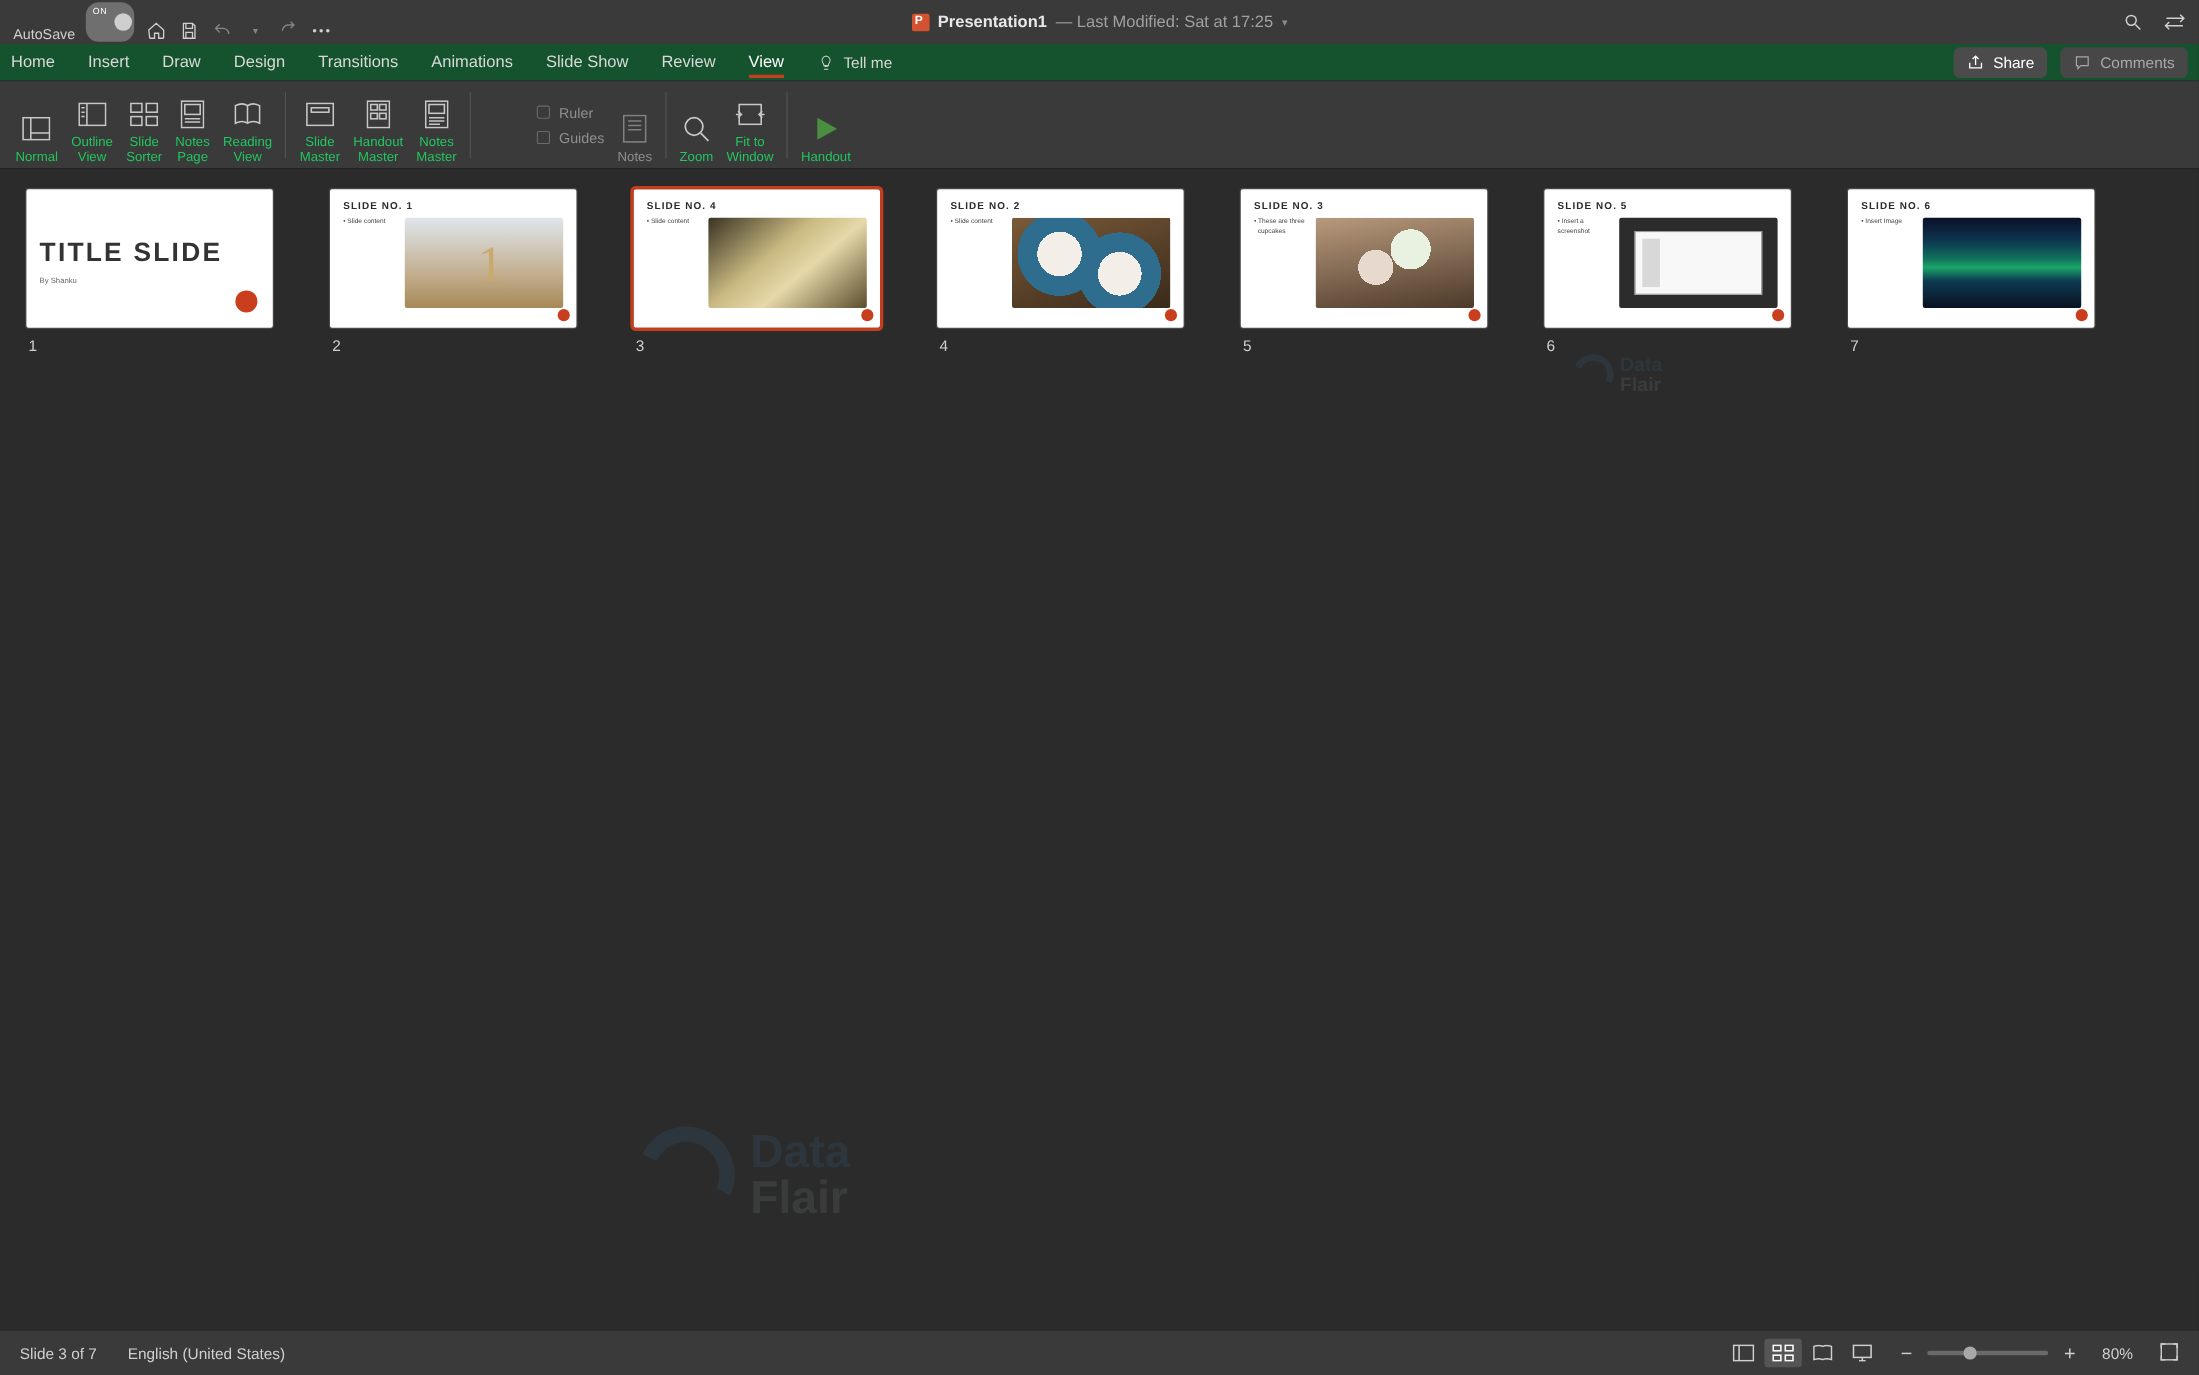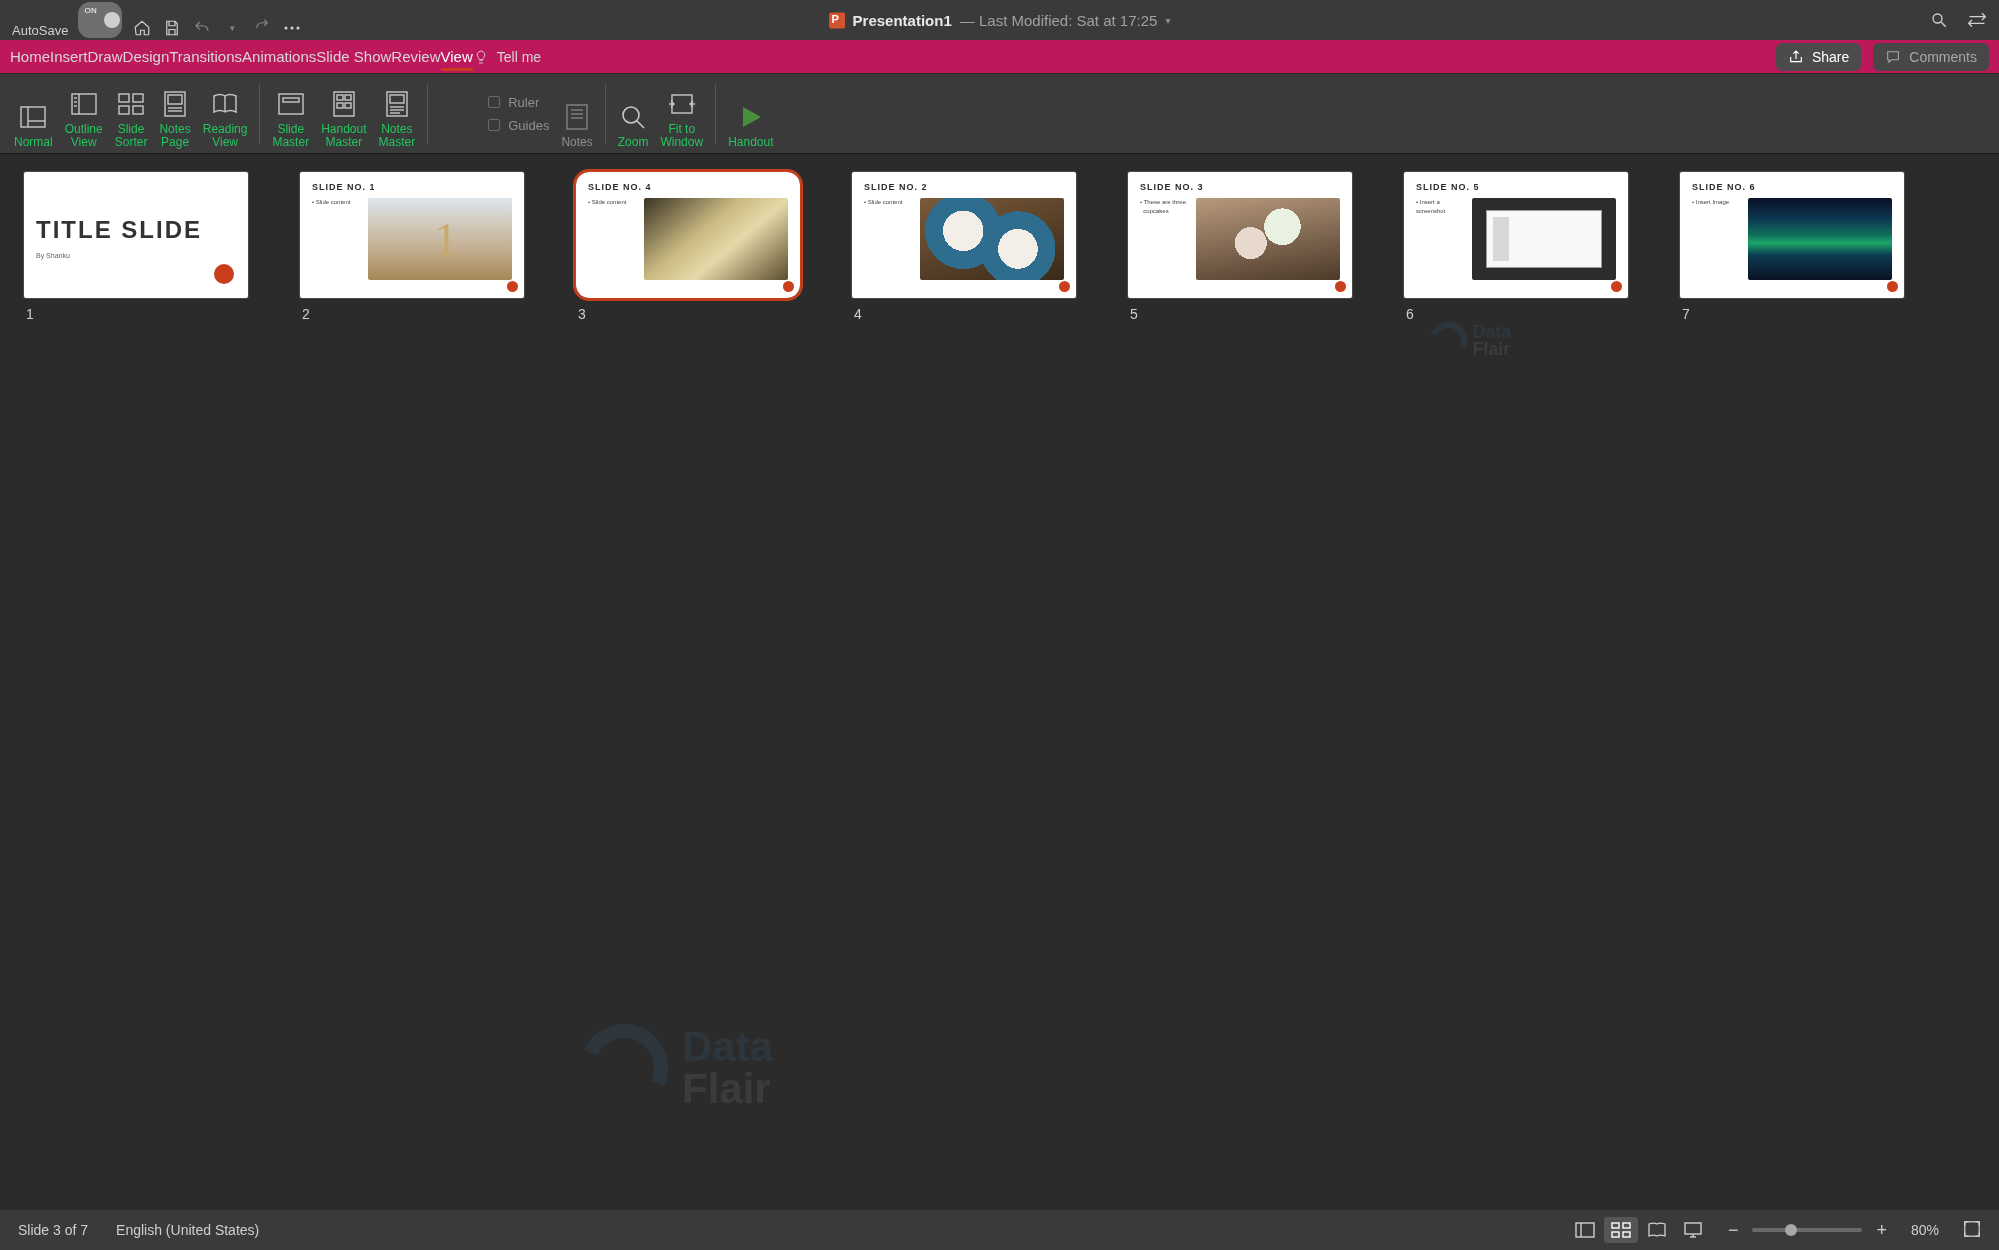--- a/index.html
+++ b/index.html
@@ -15,21 +15,21 @@
   .tb-icon { width:20px; height:20px; display:flex; align-items:center; justify-content:center; color:#d0d0d0; }
   .title-center { position:absolute; left:50%; top:50%; transform:translate(-50%,-50%); display:flex; align-items:center; gap:8px; font-size:15px; }
   .title-center .pp-icon { width:16px; height:16px; background:#d35230; border-radius:2px; position:relative; }
   .title-center .pp-icon::after { content:"P"; position:absolute; left:3px; top:0px; font-size:11px; font-weight:bold; color:#fff; }
   .title-center .bold { font-weight:600; color:#e8e8e8; }
   .title-center .mod { color:#a0a0a0; }
   .title-center .chev { color:#8c8c8c; font-size:10px; }
   .tb-right { margin-left:auto; display:flex; align-items:center; gap:18px; }
 
   
-  .ribbon-tabs { height:34px; background:#be185d; display:flex; align-items:center; padding:0 10px; border-bottom:1px solid #2a2a2a; }
+  .ribbon-tabs { height:34px; background:#14532d; display:flex; align-items:center; padding:0 10px; gap:30px; border-bottom:1px solid #2a2a2a; }
   .ribbon-tabs .tab { font-size:15px; color:#d8d8d8; padding:6px 0; cursor:default; }
   .ribbon-tabs .tab.active { color:#fff; box-shadow:inset 0 -3px 0 0 #c43e1c; }
   .ribbon-tabs .tellme { display:flex; align-items:center; gap:8px; }
   .ribbon-tabs .right { margin-left:auto; display:flex; gap:12px; }
   .share-btn, .comments-btn { display:flex; align-items:center; gap:8px; padding:6px 12px; border-radius:6px; font-size:14px; }
   .share-btn { background:#4b4b4b; color:#fff; }
   .comments-btn { background:#474747; color:#a8a8a8; }
 
   
   .ribbon { height:80px; background:#3a3a3a; display:flex; align-items:center; padding:0 8px; border-bottom:1px solid #1a1a1a; }
@@ -41,21 +41,21 @@
   .r-mini .cb { width:12px; height:12px; border:1px solid #6a6a6a; border-radius:2px; }
   .macro-ico svg polygon { fill:#4a8f3f; }
 
   svg.slide-ico rect { fill:none; stroke:#c8c8c8; stroke-width:1.4; }
   svg.slide-ico line { stroke:#c8c8c8; stroke-width:1.4; }
 
   
   .sorter { height:1056px; width:100%; background:#2b2b2b; position:relative; padding:18px 24px; display:flex; gap:52px; align-items:flex-start; }
   .thumb-wrap { display:flex; flex-direction:column; gap:8px; }
   .thumb { width:224px; height:126px; background:#fff; border-radius:2px; position:relative; box-shadow:0 0 0 1px #4a4a4a; overflow:hidden; }
-  .thumb.selected { outline:3px solid #c43e1c; outline-offset:0;border-radius:13px; }
+  .thumb.selected { outline:3px solid #c43e1c; outline-offset:0; }
   .thumb .dot { width:11px; height:11px; border-radius:50%; background:#c93f1d; position:absolute; right:6px; bottom:6px; }
   .thumb-num { font-size:14px; color:#cfcfcf; padding-left:2px; }
 
   
   .slide-content { position:absolute; inset:0; padding:10px 12px; font-family: Georgia, serif; }
   .s-title-main { font-size:24px; font-weight:bold; letter-spacing:2px; color:#333; margin-top:34px; }
   .s-title-sub { font-size:7px; color:#666; margin-top:8px; }
   .s-head { font-size:9px; font-weight:bold; letter-spacing:1px; color:#2b2b2b; }
   .s-body-wrap { display:flex; margin-top:6px; gap:6px; }
   .s-bullets { font-size:6px; color:#444; width:50px; line-height:9px; }

